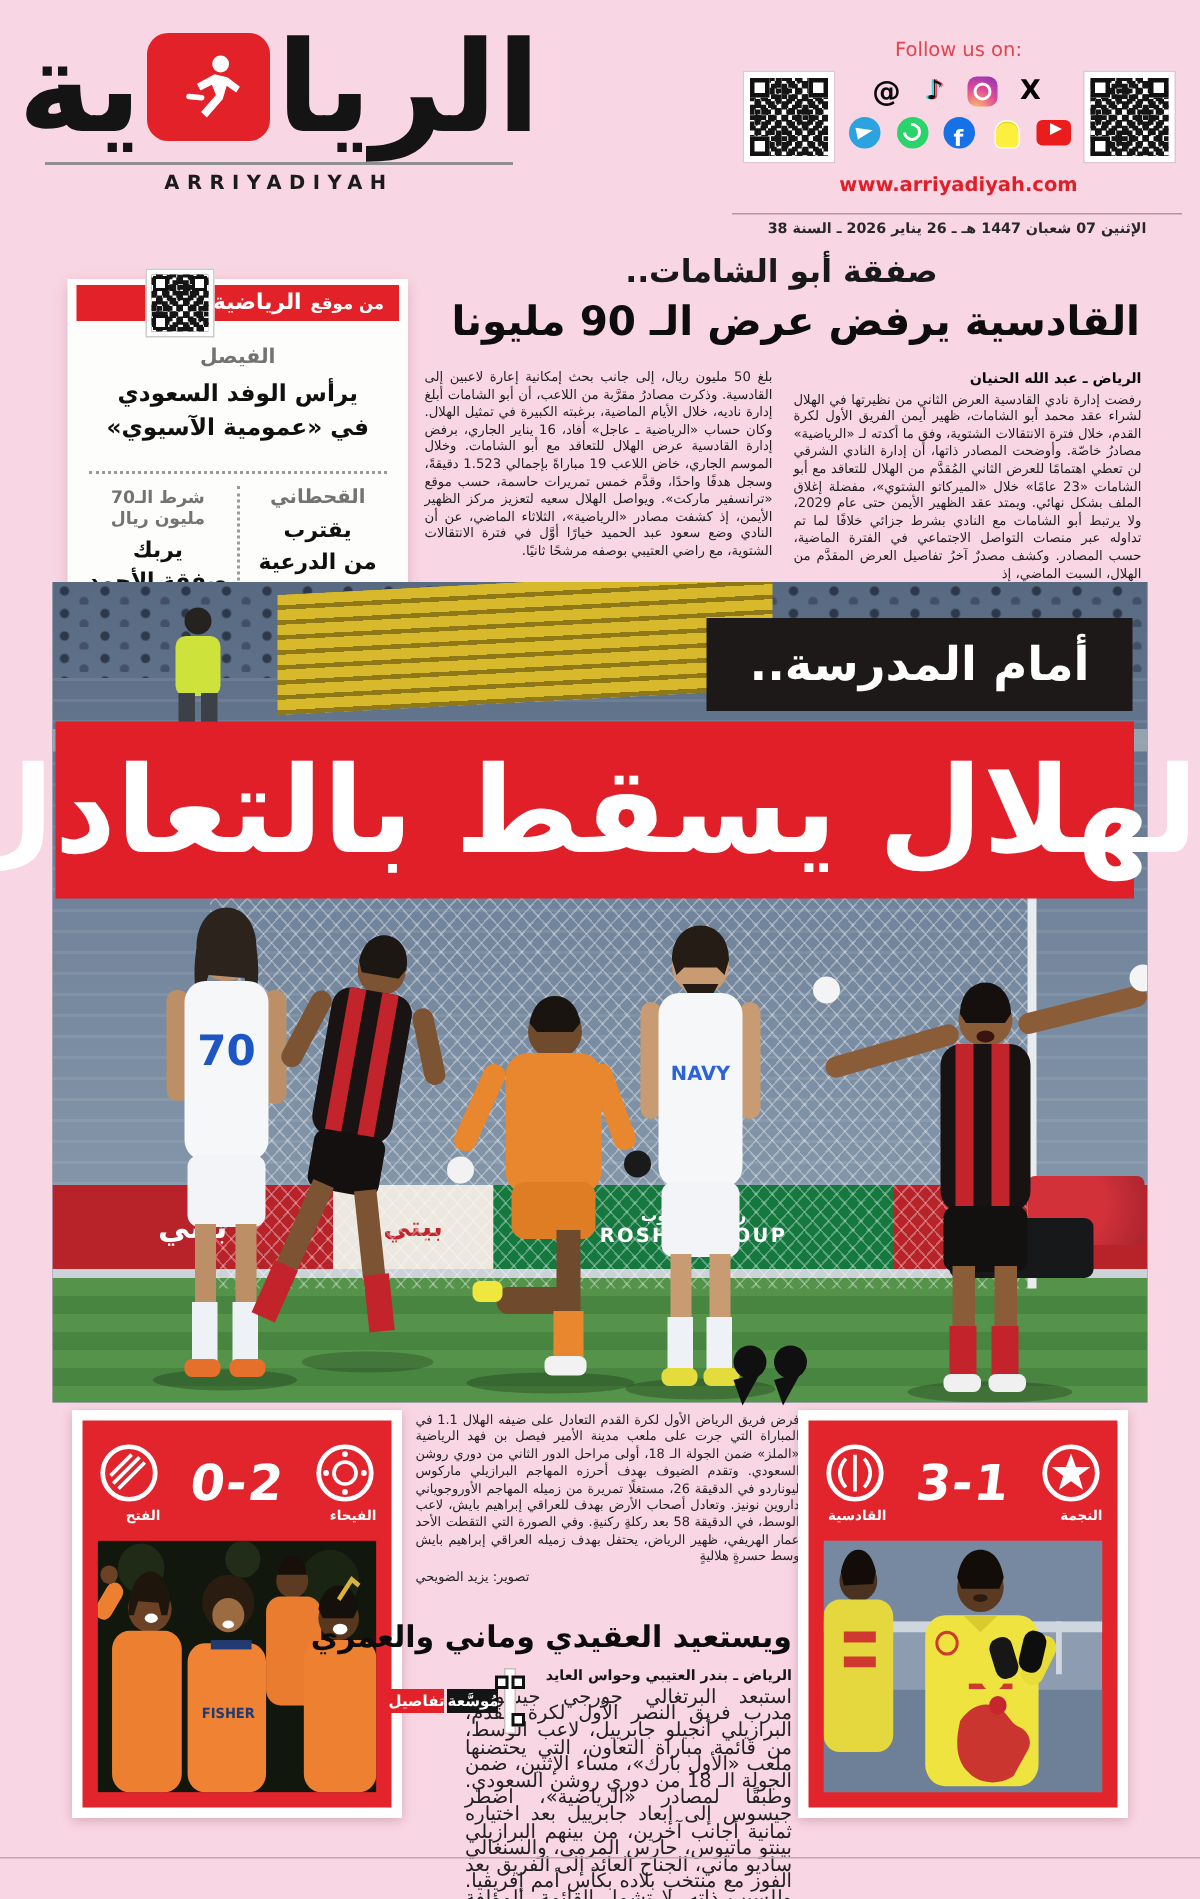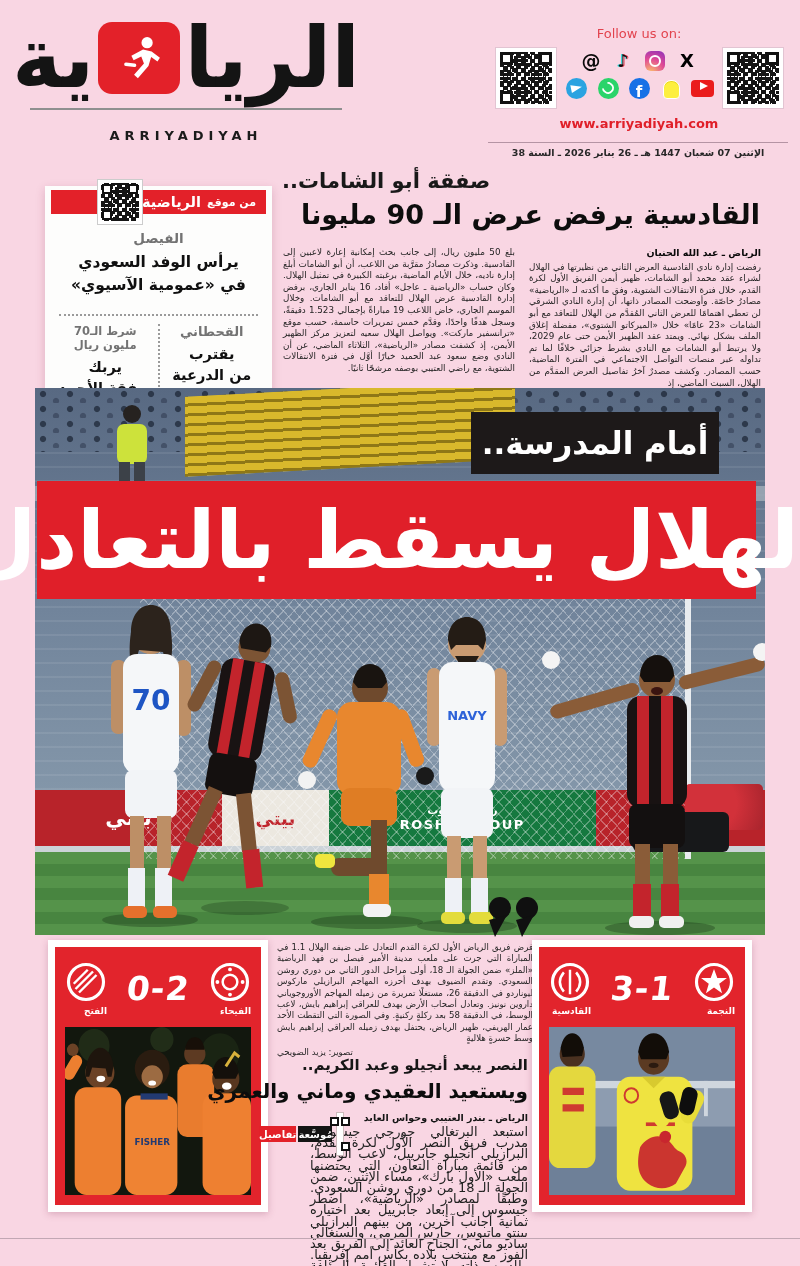--- a/index.html
+++ b/index.html
@@ -7,21 +7,21 @@
         font-family:"DejaVu Sans",sans-serif;color:#141414}
   .abs{position:absolute}
 
   
   .logo-block{left:30px;top:14px;width:312px}
   .logo-row{display:flex;direction:rtl;align-items:center;justify-content:center;gap:4px;
             font-weight:bold;font-size:84px;line-height:1.05;color:#141414;letter-spacing:-3px}
   .logo-box{width:82px;height:72px;background:#e32129;border-radius:14px;flex:0 0 auto;
             display:flex;align-items:center;justify-content:center}
   .logo-rule{height:2px;background:#8f8f8f;margin-top:6px}
-  .logo-latin{text-align:center;font-size:13px;font-weight:bold;letter-spacing:5px;margin-top:18px;color:#1b1b1b}
+  .logo-latin{text-align:center;font-size:13px;font-weight:bold;letter-spacing:5px;margin-top:5px;color:#1b1b1b}
 
   
   .social-block{left:488px;top:26px;width:302px}
   .follow{color:#e2434e;font-size:13px;text-align:center}
   .social-row{display:flex;align-items:flex-start;justify-content:center;gap:8px;margin-top:6px}
   .qr{width:62px;height:62px;background:#fff;border:1px solid #e2c4d2;padding:4px;box-sizing:border-box;position:relative}
   .qr-inner{width:100%;height:100%;
      background:repeating-conic-gradient(#151515 0 25%,transparent 0 50%) 0 0/7px 7px,
                 repeating-conic-gradient(#151515 0 25%,transparent 0 50%) 3px 2px/9px 9px,#fff}
   .fc{position:absolute;width:13px;height:13px;border:3px solid #111;background:#fff;box-sizing:border-box}
@@ -47,21 +47,21 @@
   .si-yt{width:24px;height:17px;border-radius:4px;background:#ea1c1c}
   .yt-tri{position:absolute;left:9px;top:5px;width:0;height:0;border-left:8px solid #fff;
           border-top:4.5px solid transparent;border-bottom:4.5px solid transparent}
   .website{color:#e01f29;font-weight:bold;font-size:13px;text-align:center;margin-top:7px}
   .header-rule{left:488px;top:142px;width:300px;height:1px;background:#b594a4}
   .date-line{left:488px;top:147px;width:300px;font-size:9.5px;font-weight:bold;color:#272727;
              direction:rtl;text-align:center}
 
   
   .lead-kicker{left:282px;top:169px;width:478px;font-size:21px;font-weight:bold;color:#191919;
-               direction:rtl;text-align:left}
+               direction:rtl;text-align:center}
   .lead-headline{left:282px;top:199px;width:478px;font-size:27px;font-weight:bold;color:#0d0d0d;
                  direction:rtl;text-align:right;white-space:nowrap}
   .lead-cols{left:283px;top:247px;width:478px;display:flex;gap:14px;direction:rtl}
   .lead-col{flex:1;font-size:8.8px;line-height:11.6px;text-align:justify;direction:rtl;color:#1f1f1f}
   .lead-byline{font-size:9.5px;font-weight:bold;color:#090909;margin-bottom:3px}
 
   
   .side-box{left:45px;top:186px;width:227px;height:278px;background:#fdfdfc;
             box-shadow:0 3px 9px rgba(125,40,75,.22)}
   .side-strip{position:absolute;left:6px;right:6px;top:4px;height:24px;background:#e32129;color:#fff;
@@ -105,21 +105,21 @@
   .ph-grass{position:absolute;left:0;top:464px;right:0;height:83px;
      background:repeating-linear-gradient(180deg,#55934a 0 12px,#488540 12px 24px)}
   .ph-net{position:absolute;left:105px;top:118px;width:545px;height:348px;z-index:2;
      background:repeating-linear-gradient(48deg,rgba(250,250,252,.30) 0 1.2px,transparent 1.2px 8px),
                 repeating-linear-gradient(-48deg,rgba(250,250,252,.30) 0 1.2px,transparent 1.2px 8px);
      border-top:5px solid #edf0f3;border-right:6px solid #e9ecef}
   .ph-flag{position:absolute;left:650px;top:396px;width:78px;height:46px;border-radius:5px;z-index:2;
      background:radial-gradient(circle at 32% 42%,#d2313a 45%,#a8242d)}
   .ph-cam{position:absolute;left:598px;top:424px;width:96px;height:40px;background:#17181a;border-radius:6px;z-index:3}
   .ph-players{z-index:4;left:0;top:0}
-  .ph-kicker{position:absolute;left:436px;top:24px;width:248px;height:62px;background:#1d1919;color:#fff;
+  .ph-kicker{position:absolute;left:436px;top:24px;width:284px;height:62px;background:#1d1919;color:#fff;
      display:flex;align-items:center;justify-content:center;font-size:31px;font-weight:bold;direction:rtl;z-index:5}
   .banner{left:37px;top:481px;width:719px;height:118px;background:#e01f29;z-index:6;color:#fff;
      display:flex;align-items:center;justify-content:center;font-size:80px;font-weight:bold;
      direction:rtl;white-space:nowrap}
 
   
   .quote-mark{left:487px;top:896px;z-index:7}
   .caption{left:277px;top:942px;width:256px;font-size:8.6px;line-height:11.4px;color:#242424;
            text-align:justify;direction:rtl}
   .credit{text-align:left;direction:rtl;margin-top:2px}
@@ -515,21 +515,20 @@
             <rect x="104" y="64" width="16" height="34" rx="8" fill="#efe340" transform="rotate(-30 112 81)"></rect>
             <rect x="140" y="60" width="16" height="34" rx="8" fill="#e8dc39" transform="rotate(28 148 77)"></rect>
             <rect x="116" y="62" width="16" height="27" rx="7" fill="#171717" transform="rotate(-18 124 75)"></rect>
             <rect x="136" y="58" width="16" height="27" rx="7" fill="#0e0e0e" transform="rotate(14 144 71)"></rect>
           </g>
         </svg>
       </div>
     </div>
   </div>
 
-  <div class="abs s2-kicker">النصر يبعد أنجيلو وعبد الكريم..</div>
   <div class="abs s2-headline">ويستعيد العقيدي وماني والعمري</div>
   <div class="abs s2-byline">الرياض ـ بندر العتيبي وحواس العايد</div>
   <div class="abs s2-body">استبعد البرتغالي جورجي جيسوس، مدرب فريق النصر الأول لكرة القدم، البرازيلي أنجيلو جابرييل، لاعب الوسط، من قائمة مباراة التعاون، التي يحتضنها ملعب «الأول بارك»، مساء الإثنين، ضمن الجولة الـ 18 من دوري روشن السعودي. وطبقًا لمصادر «الرياضية»، اضطر جيسوس إلى إبعاد جابرييل بعد اختياره ثمانية أجانب آخرين، من بينهم البرازيلي بينتو ماتيوس، حارس المرمى، والسنغالي ساديو ماني، الجناح العائد إلى الفريق بعد الفوز مع منتخب بلاده بكأس أمم إفريقيا. وللسبب ذاته، لا تشمل القائمة، المؤلفة من 20 لاعبًا، اسمي الجناح البرازيلي ويسلي تيكسيرا، والعراقي حيدر عبد الكريم، لاعب الوسط، المنضم أخيرًا من نادي الزوراء في بلده، فيما تُبعد الإصابة أيمن يحيى.</div>
 
   <div class="abs badge-col">
     <div class="badge-red">تفاصيل</div>
     <div class="badge-black">مُوسَّعة</div>
     <svg width="30" height="17" viewBox="0 0 30 17">
       <polyline points="2,2 15,8 28,2" fill="none" stroke="#e32129" stroke-width="2.4"></polyline>
       <polyline points="2,9 15,15 28,9" fill="none" stroke="#e32129" stroke-width="2.4"></polyline>

